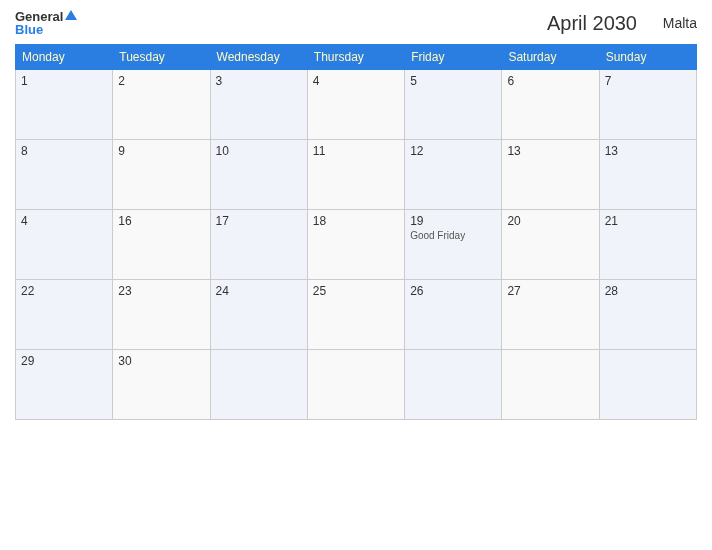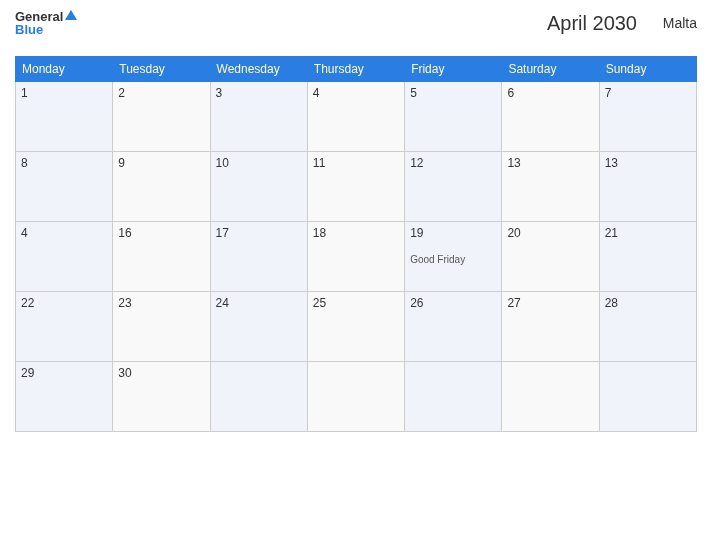--- a/index.html
+++ b/index.html
@@ -13,21 +13,21 @@
     .page {
       width: 712px;
       height: 550px;
       background: #fff;
       padding: 10px 15px;
     }
     .header {
       display: flex;
       align-items: center;
       justify-content: space-between;
-      margin-bottom: 20px;
+      margin-bottom: 8px;
     }
     .logo {
       display: flex;
       flex-direction: column;
       align-items: flex-start;
       line-height: 1;
     }
     .logo-general {
       font-size: 13px;
       font-weight: bold;
@@ -100,21 +100,21 @@
     }
     .day-num {
       font-size: 12px;
       color: #333;
       display: block;
     }
     .holiday {
       font-size: 10px;
       color: #555;
       display: block;
-      margin-top: 14px;
+      margin-top: 2px;
     }
     .row-border-top td {
       border-top: 2px solid #2a7de1;
     }
   </style>
 </head>
 <body>
 
 <div class="page">
   <div class="header">

